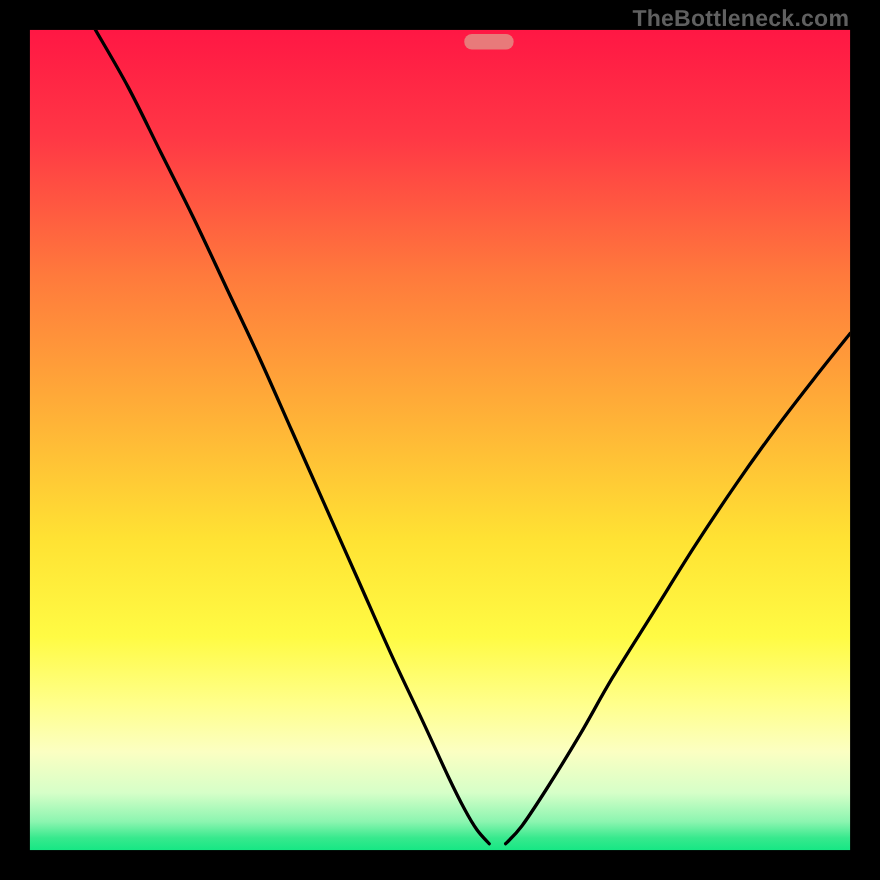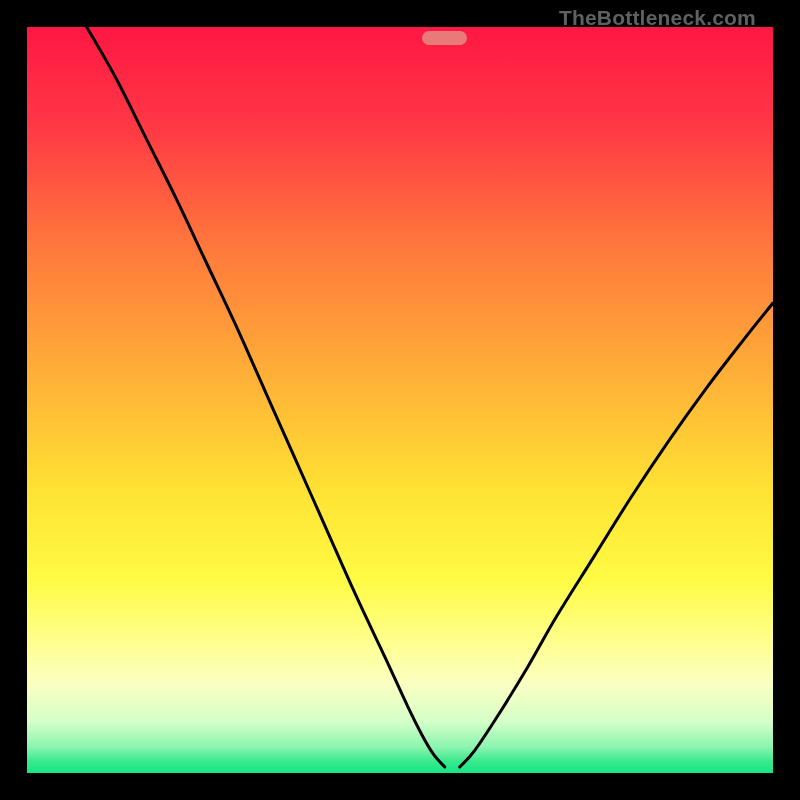--- a/index.html
+++ b/index.html
@@ -32,21 +32,21 @@
   .curve-layer {
     position: absolute;
     left: 0;
     top: 0;
     width: 100%;
     height: 100%;
   }
   .watermark {
     position: absolute;
     top: 6px;
-    right: 44px;
+    right: 28px;
     font-family: Arial, Helvetica, sans-serif;
     font-size: 21px;
     font-weight: 600;
     color: #606060;
     letter-spacing: 0.2px;
   }
   .optimal-band {
     position: absolute;
     background: #e87a7a;
     border-radius: 7px;

